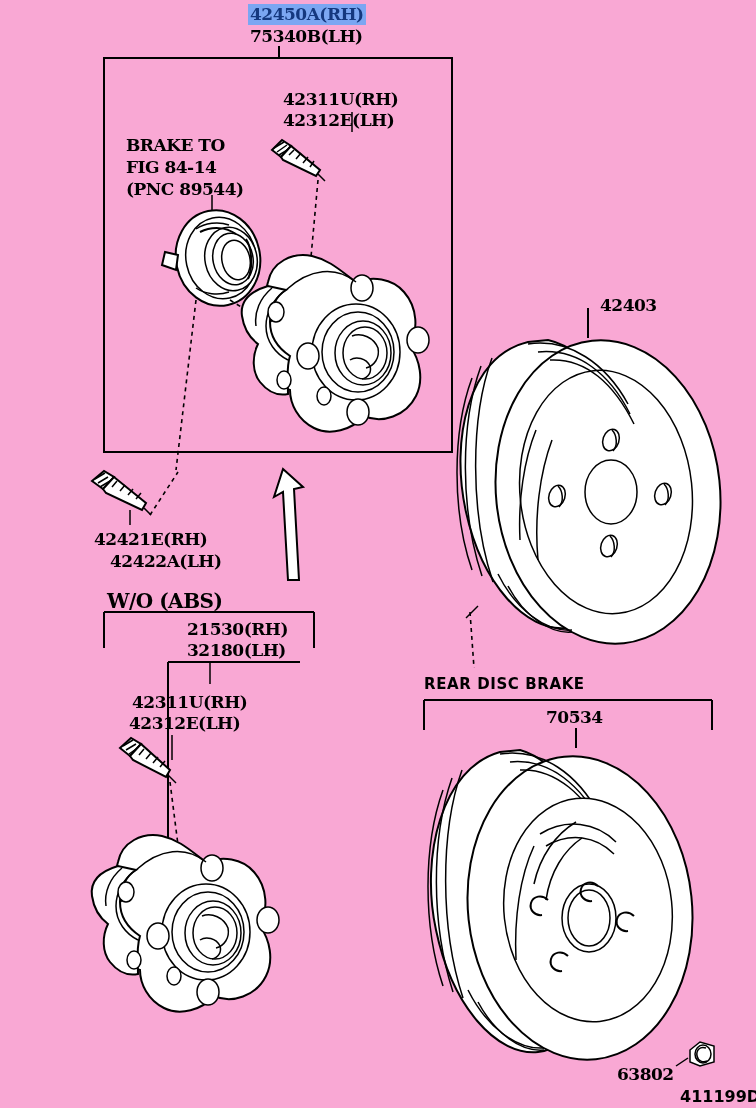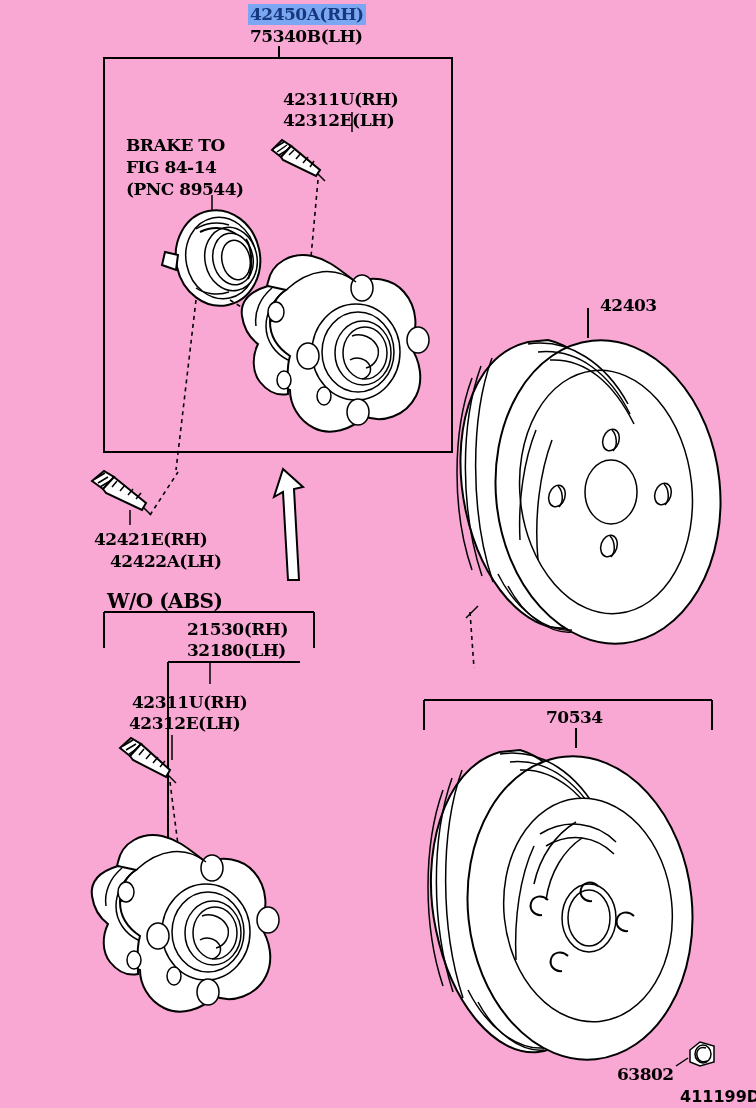--- a/index.html
+++ b/index.html
@@ -76,20 +76,21 @@
 
   <div class="lbl" style="left:107px; top:591px; font-size:20px;">W/O (ABS)</div>
   <div class="lbl" style="left:187px; top:619px;">21530(RH)</div>
   <div class="lbl" style="left:187px; top:640px;">32180(LH)</div>
 
   <div class="lbl" style="left:132px; top:692px;">42311U(RH)</div>
   <div class="lbl" style="left:129px; top:713px;">42312E(LH)</div>
 
   <div class="lbl" style="left:560px; top:295px;margin-left:40px;">42403</div>
 
+  <div class="lbl sans" style="left:424px; top:674px;">REAR DISC BRAKE</div>
   <div class="lbl" style="left:546px; top:707px;">70534</div>
   <div class="lbl" style="left:617px; top:1064px;">63802</div>
 
   <div class="lbl code" style="left:680px; top:1086px;">411199D</div>
 
   <svg class="layer" viewBox="0 0 756 1108" xmlns="http://www.w3.org/2000/svg">
 
     <g>
       <path class="ln" d="M279,46 L279,58"></path>
     </g>

